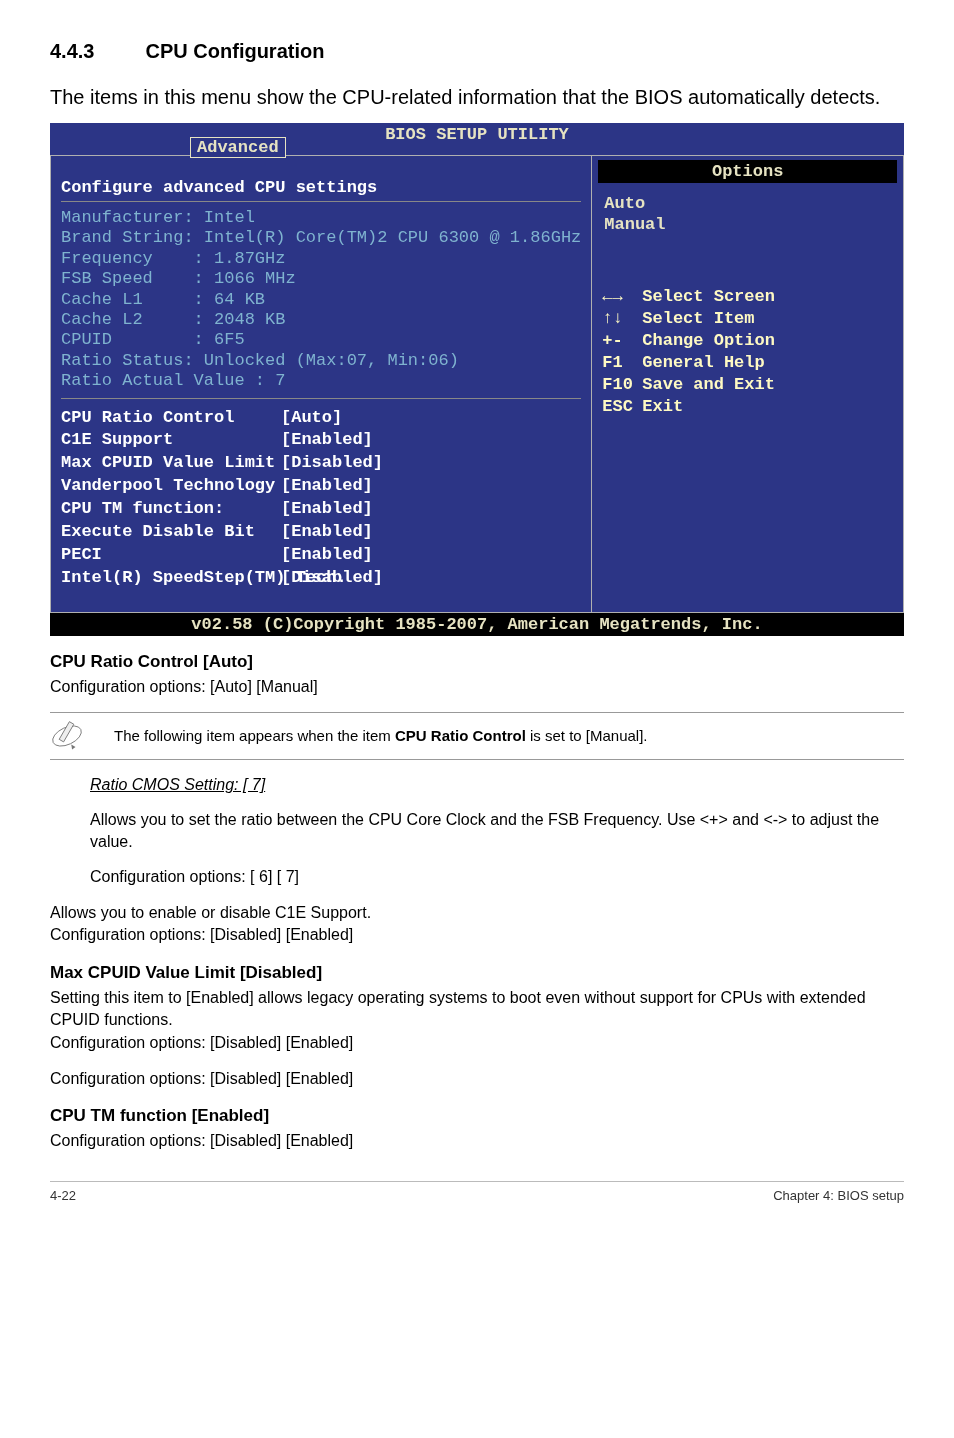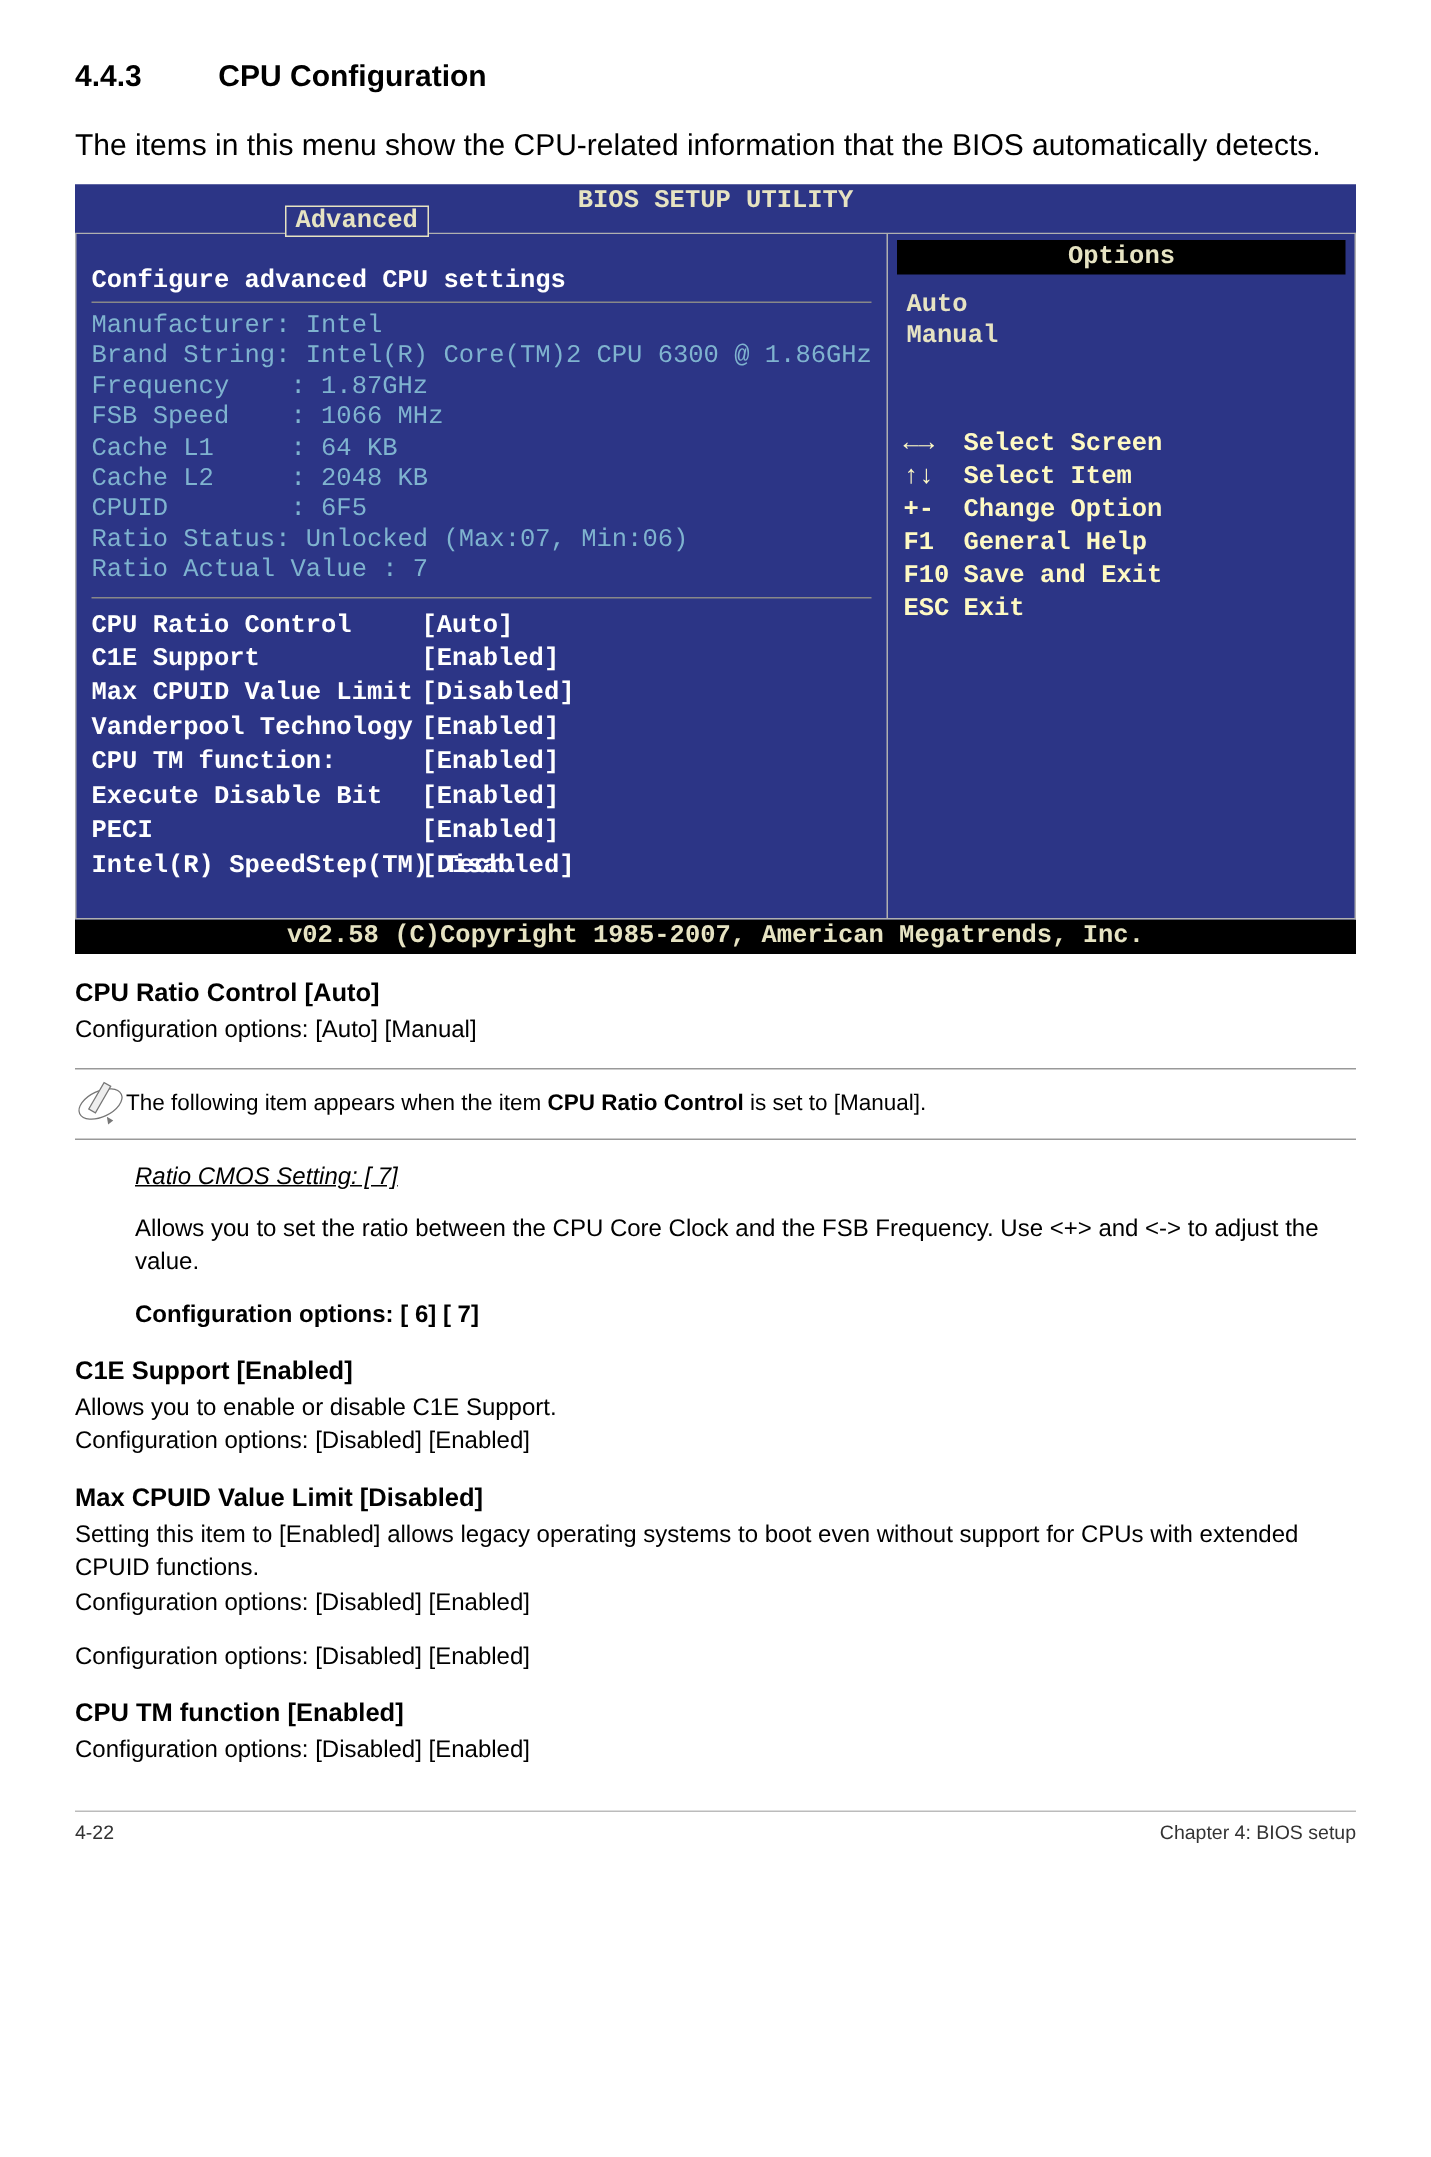--- a/index.html
+++ b/index.html
@@ -133,21 +133,21 @@
     margin: 4px 0 14px 0;
     line-height: 1.4;
   }
   .note-box {
     border-top: 1px solid #999;
     border-bottom: 1px solid #999;
     margin: 8px 0 14px 0;
     padding: 6px 0;
     display: flex;
     align-items: center;
-    gap: 0;
+    gap: 30px;
   }
   .pencil {
     width: 34px;
     height: 34px;
     flex: 0 0 34px;
   }
   .note-text {
     font-size: 15px;
     line-height: 1.35;
   }
@@ -276,24 +276,23 @@
       <polygon points="25,30 30,33 26,36" fill="#777"></polygon>
     </svg>
     <div class="note-text">
       <span>The following item appears when the item </span><b>CPU Ratio Control</b><span> is set to [Manual].</span>
     </div>
   </div>
 
   <div class="indent">
     <p class="body" style="margin-bottom:2px;"><span class="u-ital">Ratio CMOS Setting: [ 7]</span></p>
     <p class="body" style="margin:12px 0;">Allows you to set the ratio between the CPU Core Clock and the FSB Frequency. Use &lt;+&gt; and &lt;-&gt; to adjust the value.</p>
-    <p class="body" style="margin:2px 0 14px 0;font-weight:bold;">Configuration options: [ 6] [ 7]</p>
-  </div>
-
-  <h3 class="sub">C1E Support [Enabled]</h3>
+    <p class="body" style="margin:2px 0 14px 0;">Configuration options: [ 6] [ 7]</p>
+  </div>
+
   <p class="body" style="white-space:pre-line;">Allows you to enable or disable C1E Support.
 Configuration options: [Disabled] [Enabled]</p>
 
   <h3 class="sub">Max CPUID Value Limit [Disabled]</h3>
   <p class="body" style="white-space:pre-line;">Setting this item to [Enabled] allows legacy operating systems to boot even without support for CPUs with extended CPUID functions.
 Configuration options: [Disabled] [Enabled]</p>
 
   <p class="body">Configuration options: [Disabled] [Enabled]</p>
 
   <h3 class="sub">CPU TM function [Enabled]</h3>

